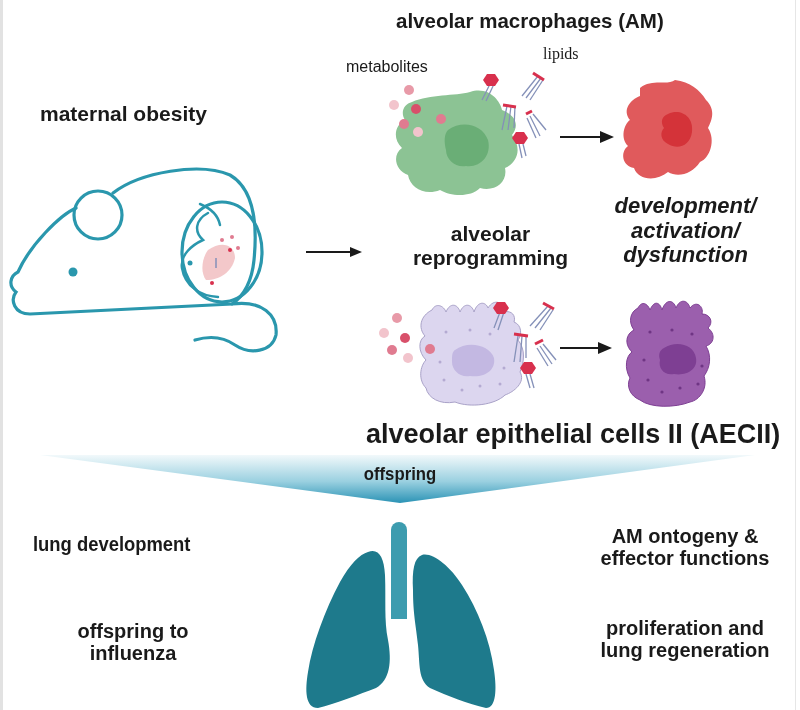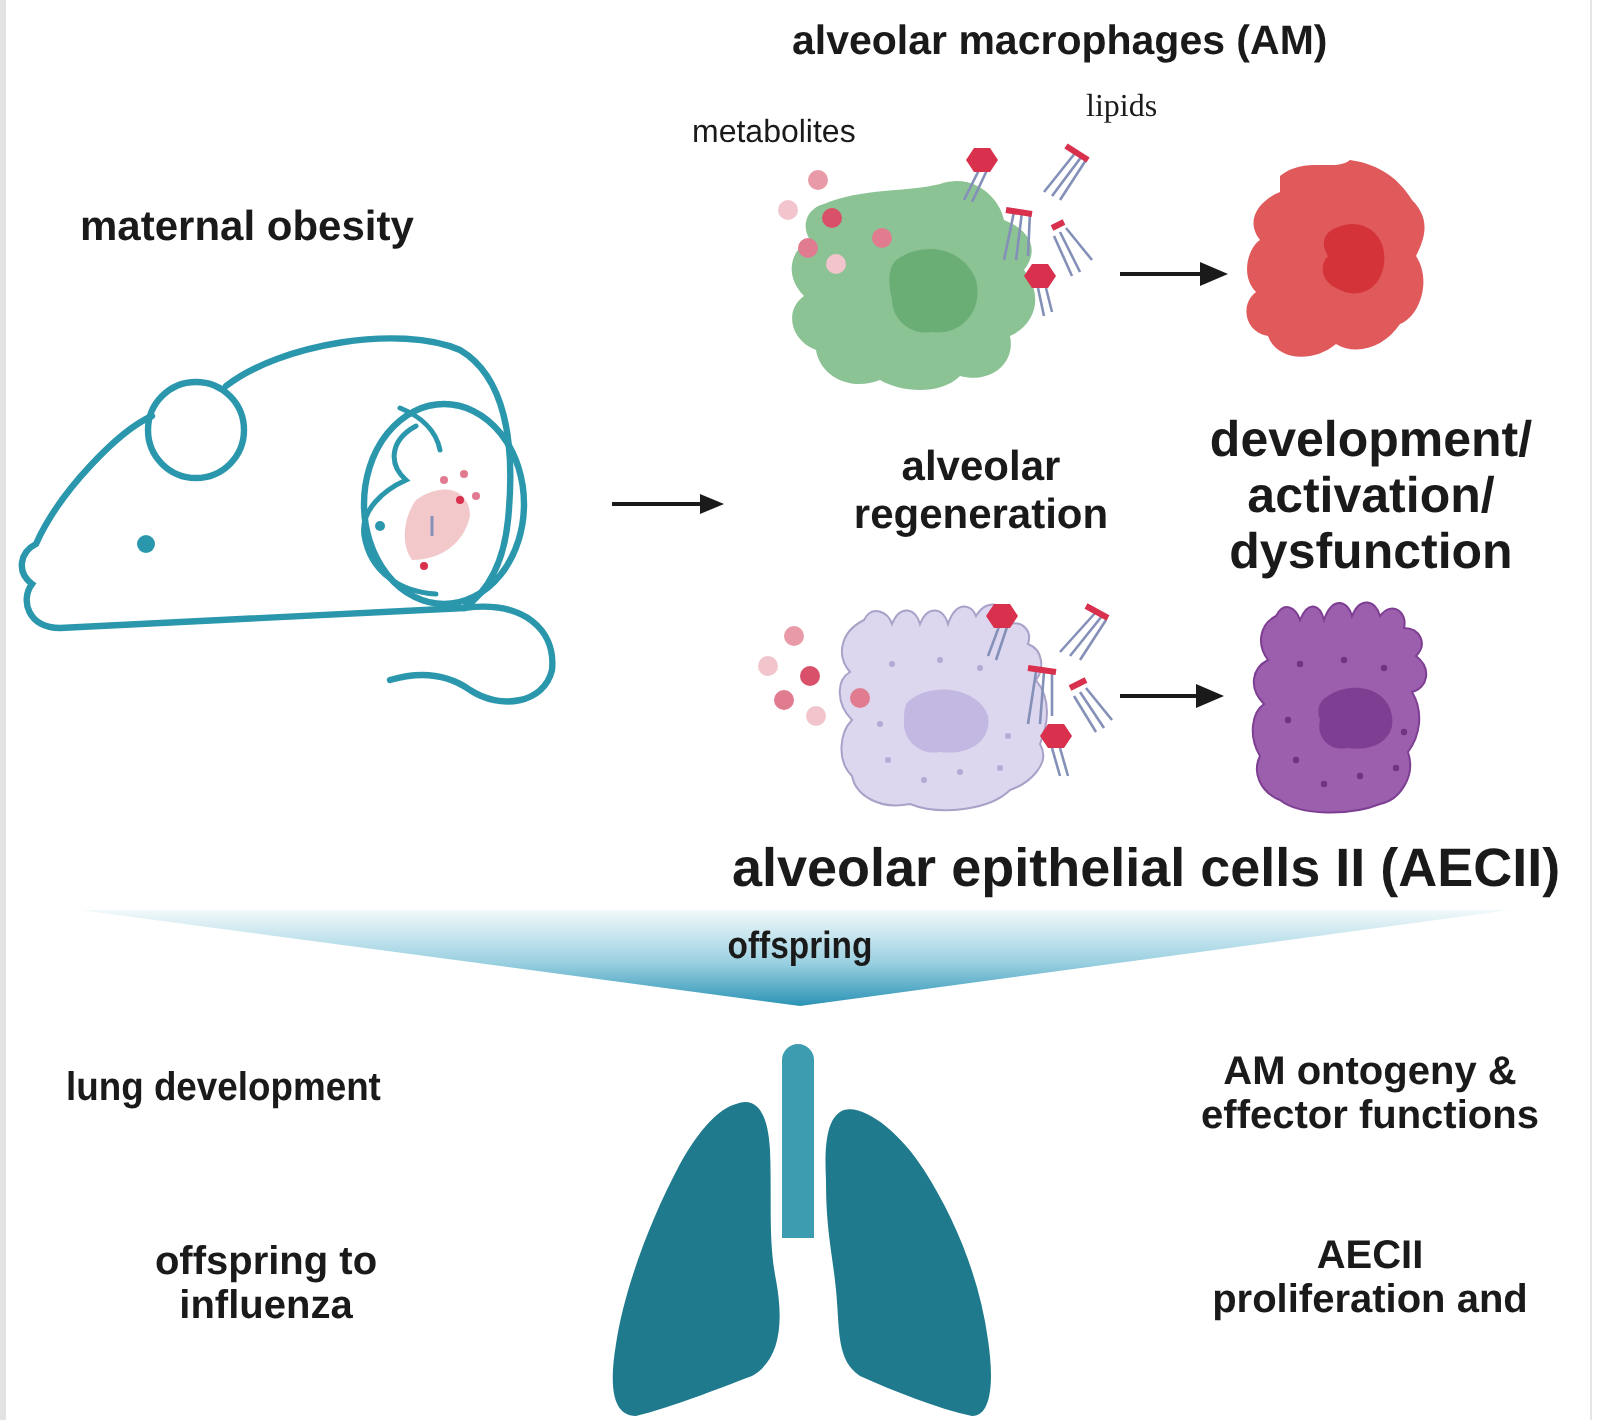--- a/index.html
+++ b/index.html
@@ -14,23 +14,23 @@
 
 <div class="frame"></div>
 
 <div class="t" style="left:40px; top:102px; font-size:21px;">maternal obesity</div>
 <div class="t" style="left:396px; top:10px; font-size:20.5px;text-align:right;">alveolar macrophages (AM)</div>
 <div class="n" style="left:346px; top:58px; font-size:16px;">metabolites</div>
 <div class="n" style="left:543px; top:45px; font-size:16px;font-family:Liberation Serif, serif;">lipids</div>
 
 <div class="t" style="left:383px; top:222px; width:215px; font-size:21px;">
   <div>alveolar</div>
-  <div>regeneration</div>
-</div>
-<div class="t" style="left:598px; top:206px; width:175px; font-size:25px;">
+  <div>reprogramming</div>
+</div>
+<div class="t" style="left:598px; top:194px; width:175px; font-size:22px;font-style:italic;">
   <div>development/</div>
   <div>activation/</div>
   <div>dysfunction</div>
 </div>
 <div class="t" style="left:366px; top:419px; font-size:27px;">alveolar epithelial cells II (AECII)</div>
 
 <svg style="left:0; top:0;" width="800" height="710">
   <defs>
     <linearGradient id="bg1" x1="0" y1="0" x2="0" y2="1">
       <stop offset="0" stop-color="#f2f9fb"></stop>
@@ -45,22 +45,22 @@
 <div class="t" style="left:33px; top:533px; font-size:20px; transform:scaleX(0.92); transform-origin:left;">lung development</div>
 <div class="t" style="left:48px; top:620px; width:170px; font-size:20px;">
   <div>offspring to</div>
   <div>influenza</div>
 </div>
 <div class="t" style="left:575px; top:525px; width:220px; font-size:20px;">
   <div>AM ontogeny &amp;</div>
   <div>effector functions</div>
 </div>
 <div class="t" style="left:575px; top:617px; width:220px; font-size:20px;">
-  <div>AECII</div>
   <div>proliferation and</div>
+  <div>lung regeneration</div>
 </div>
 
 <svg style="left:0; top:0;" width="800" height="710">
 
   <g fill="none" stroke="#2a97ad" stroke-width="3.2" stroke-linecap="round">
     <path d="M113,193 C140,172 200,162 230,175 C252,188 258,220 254,260 C252,280 245,295 232,304
              L30,314 C14,314 10,300 16,292 C8,286 10,276 18,272 C30,245 60,215 76,208"></path>
     <circle cx="98" cy="215" r="24"></circle>
     <path d="M232,304 C262,300 278,315 276,335 C272,352 250,355 235,345 C225,338 212,335 195,340"></path>
     <path d="M200,204 C210,208 218,215 220,225" stroke-width="2.5"></path>

